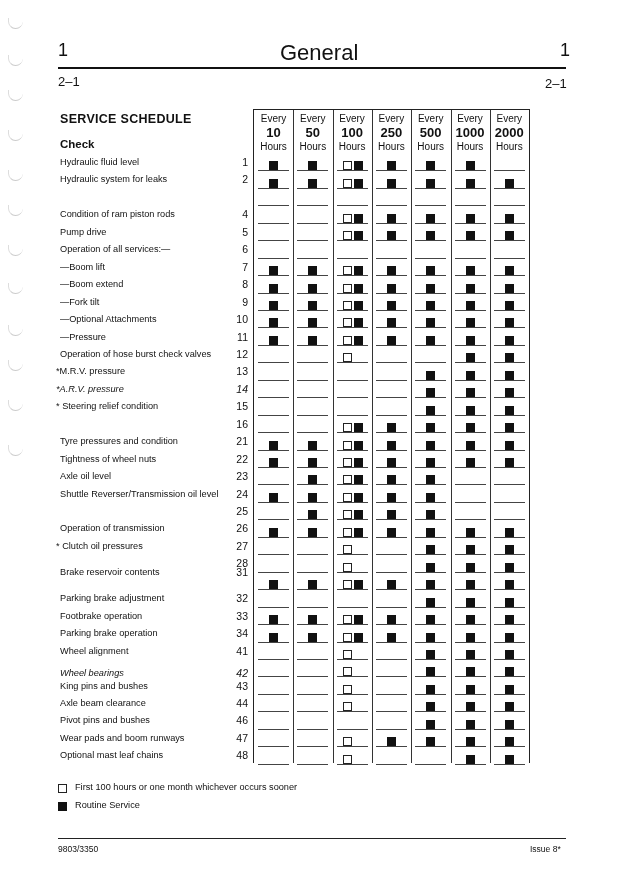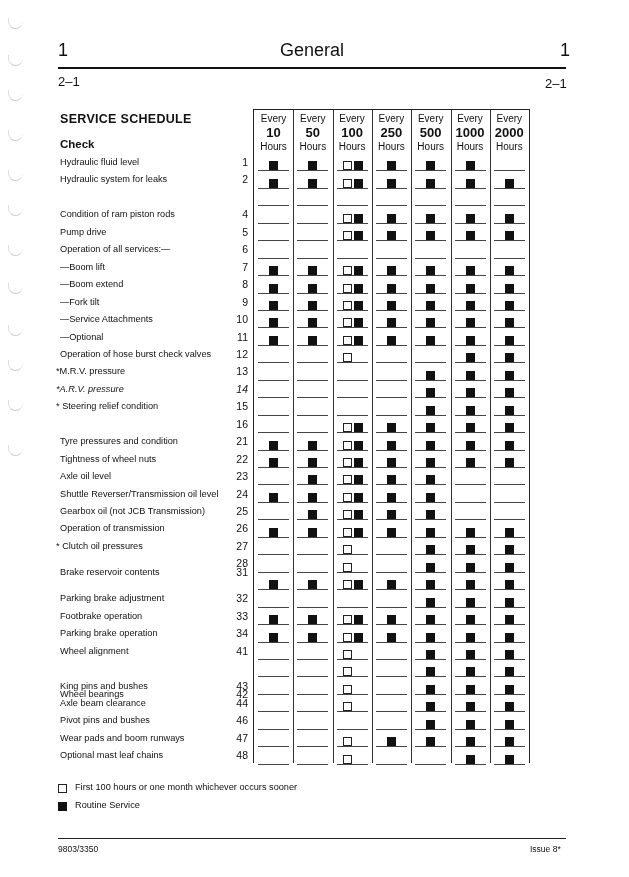--- a/index.html
+++ b/index.html
@@ -1,21 +1,21 @@
 <!DOCTYPE html>
 <html><head>
 <meta charset="utf-8">
 <style>
   html, body { margin: 0; padding: 0; background: #ffffff; }
   body { width: 629px; height: 877px; position: relative; overflow: hidden;
          font-family: "Liberation Sans", sans-serif; color: #111; }
   .hdr-left, .hdr-right, .hdr-title { position: absolute; top: 40px; font-size: 17px; }
   .hdr-left { left: 58px; font-size: 18px; }
   .hdr-right { left: 560px; font-size: 18px; }
-  .hdr-title { left: 280px; font-size: 18px; text-align: center; }
+  .hdr-title { left: 280px; font-size: 22px; text-align: center; }
   .rule-top { position: absolute; left: 58px; top: 67px; width: 508px; height: 2px; background: #111; }
   .sub-left { position: absolute; left: 58px; top: 74px; font-size: 13px; }
   .sub-right { position: absolute; left: 545px; top: 76px; font-size: 13px; }
 
   .section-title { position: absolute; left: 60px; top: 112px; font-size: 12.5px; font-weight: bold; letter-spacing: 0.3px; }
   .check-title { position: absolute; left: 60px; top: 138px; font-size: 11.5px; font-weight: bold; }
 
   .labels { position: absolute; left: 58px; top: 154px; width: 190px; }
   .label-row { position: absolute; left: 0; height: 17.4px; width: 190px; font-size: 9.2px; line-height: 17px; white-space: nowrap; }
   .label-row .txt { position: absolute; left: 2px; }
@@ -108,25 +108,25 @@
     </div>
     <div class="label-row" style="top: 122.15px;">
       <span class="txt">—Boom extend</span>
       <span class="num">8</span>
     </div>
     <div class="label-row" style="top: 139.6px;">
       <span class="txt">—Fork tilt</span>
       <span class="num">9</span>
     </div>
     <div class="label-row" style="top: 157.05px;">
-      <span class="txt">—Service Attachments</span>
+      <span class="txt">—Optional Attachments</span>
       <span class="num">10</span>
     </div>
     <div class="label-row" style="top: 174.5px;">
-      <span class="txt">—Optional</span>
+      <span class="txt">—Pressure</span>
       <span class="num">11</span>
     </div>
     <div class="label-row" style="top: 191.95px;">
       <span class="txt">Operation of hose burst check valves</span>
       <span class="num">12</span>
     </div>
     <div class="label-row starred" style="top: 209.4px;">
       <span class="txt">*M.R.V. pressure</span>
       <span class="num">13</span>
     </div>
@@ -151,21 +151,20 @@
     </div>
     <div class="label-row" style="top: 314.1px;">
       <span class="txt">Axle oil level</span>
       <span class="num">23</span>
     </div>
     <div class="label-row" style="top: 331.55px;">
       <span class="txt">Shuttle Reverser/Transmission oil level</span>
       <span class="num">24</span>
     </div>
     <div class="label-row" style="top: 349px;">
-      <span class="txt">Gearbox oil (not JCB Transmission)</span>
       <span class="num">25</span>
     </div>
     <div class="label-row" style="top: 366.45px;">
       <span class="txt">Operation of transmission</span>
       <span class="num">26</span>
     </div>
     <div class="label-row starred" style="top: 383.9px;">
       <span class="txt">* Clutch oil pressures</span>
       <span class="num">27</span>
     </div>
@@ -185,21 +184,21 @@
       <span class="num">33</span>
     </div>
     <div class="label-row" style="top: 471.15px;">
       <span class="txt">Parking brake operation</span>
       <span class="num">34</span>
     </div>
     <div class="label-row" style="top: 488.6px;">
       <span class="txt">Wheel alignment</span>
       <span class="num">41</span>
     </div>
-    <div class="label-row" style="top: 532px;">
+    <div class="label-row" style="top: 511px; font-style: italic;">
       <span class="txt">Wheel bearings</span>
       <span class="num">42</span>
     </div>
     <div class="label-row" style="top: 523.5px;">
       <span class="txt">King pins and bushes</span>
       <span class="num">43</span>
     </div>
     <div class="label-row" style="top: 540.95px;">
       <span class="txt">Axle beam clearance</span>
       <span class="num">44</span>

